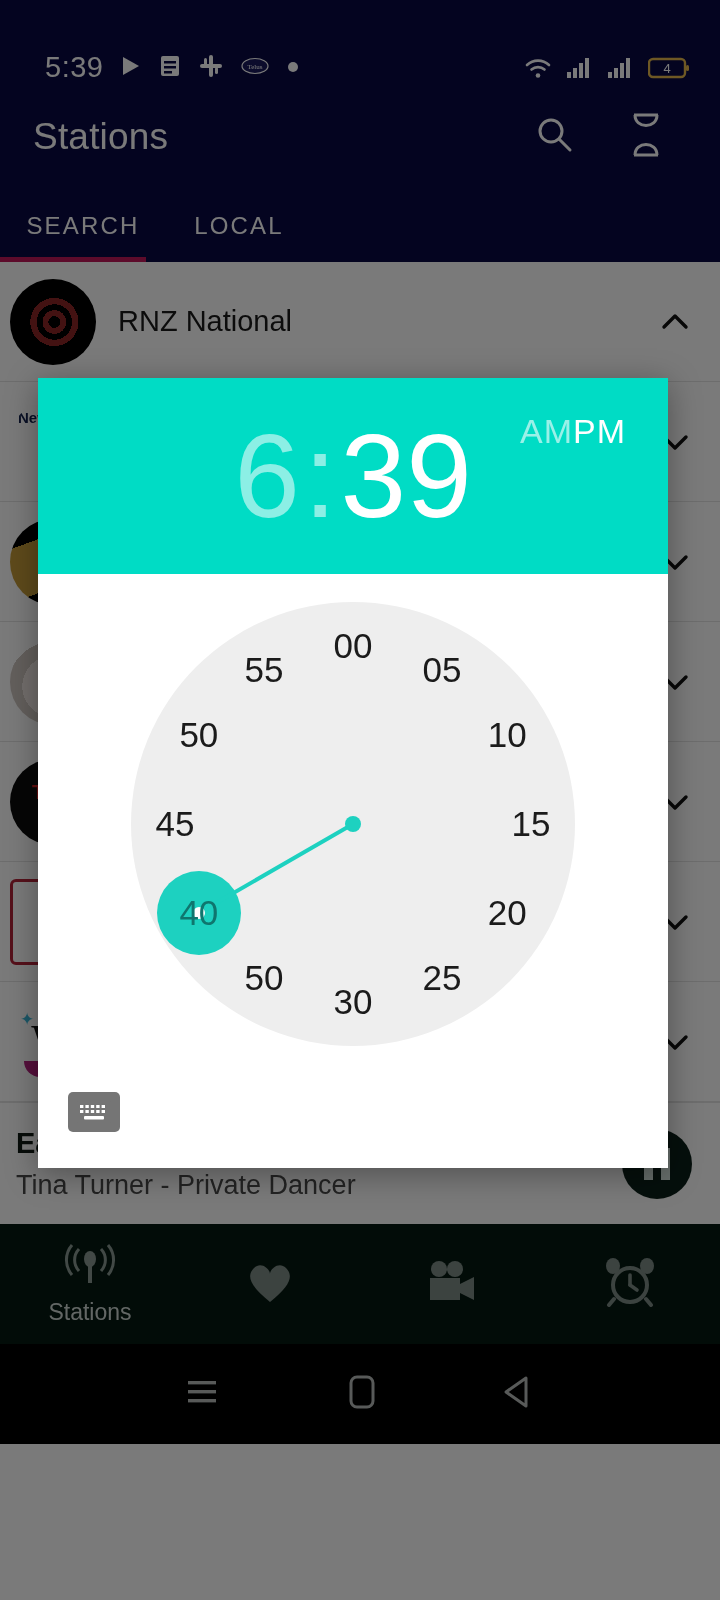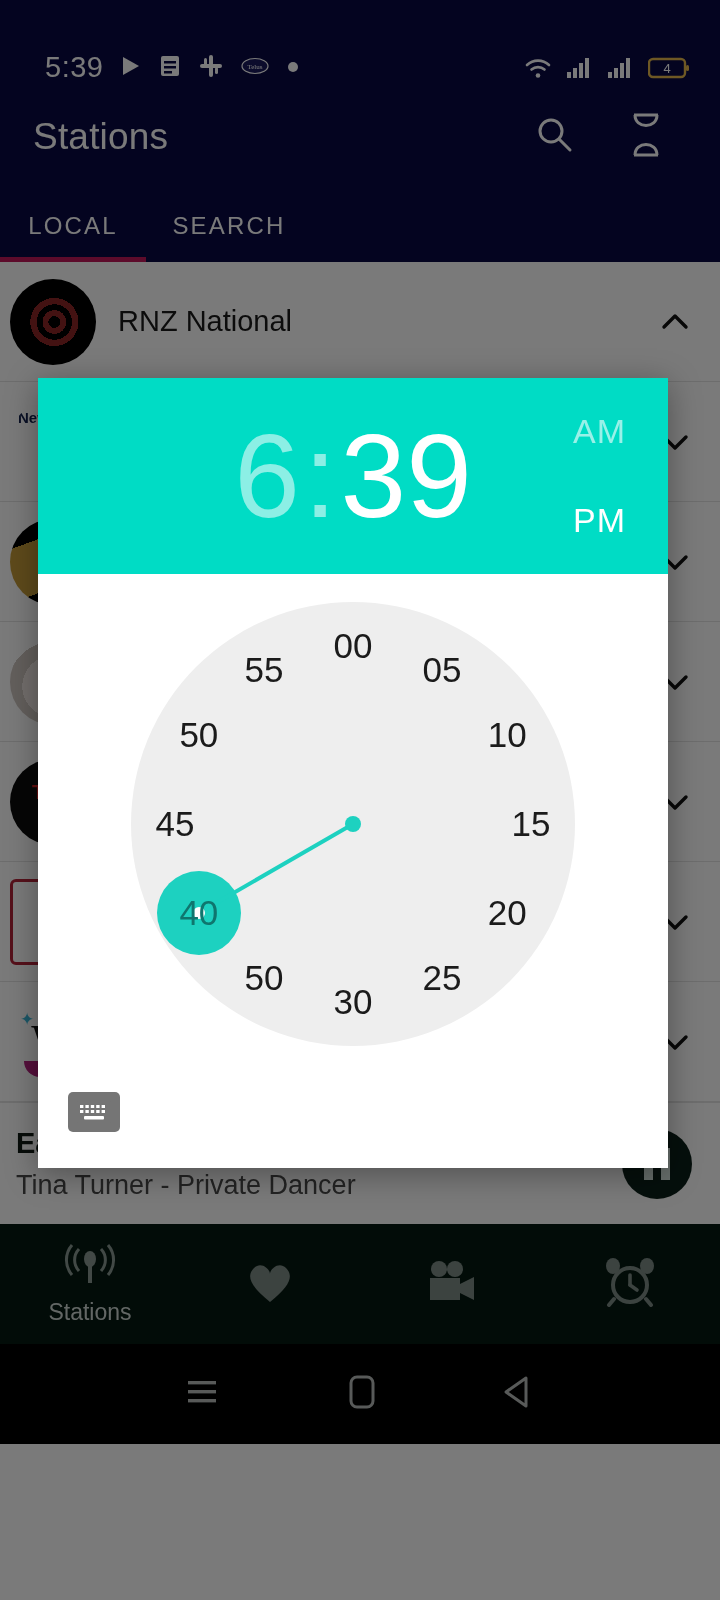--- a/index.html
+++ b/index.html
@@ -143,21 +143,21 @@
   .tp-header {
     height: 196px; background: #00dcc5; position: relative;
     display: flex; align-items: center; justify-content: center;
   }
   .tp-time { display: flex; align-items: baseline; }
   .tp-num { font-size: 118px; font-weight: 300; line-height: 1; }
   .tp-num.inactive { color: rgba(255,255,255,.55); }
   .tp-num.active { color: #ffffff; }
   .tp-colon { color: rgba(255,255,255,.55); font-size: 118px; font-weight: 300; line-height: 1;
               margin: 0 4px; }
-  .tp-ampm { position: absolute; right: 42px; top: 34px; display: flex; flex-direction: column;
+  .tp-ampm { position: absolute; right: 42px; top: 34px; display: flex; flex-direction: row;
              height: 128px; justify-content: space-between; }
   .tp-ampm span { font-size: 34px; font-weight: 500; letter-spacing: 1px; }
   .tp-ampm .off { color: rgba(255,255,255,.6); }
   .tp-ampm .on { color: #ffffff; }
 
   .tp-body { flex: 1; position: relative; background: #fff; }
   .clock {
     position: absolute; left: 50%; top: 28px; transform: translateX(-50%);
     width: 444px; height: 444px; border-radius: 50%; background: #eeeeee;
   }
@@ -280,22 +280,22 @@
         </span>
         <span>
           <svg width="36" height="46" viewBox="0 0 36 46">
             <path d="M6 3 H30 M6 43 H30 M7 3 C7 17 29 17 29 3 M7 43 C7 29 29 29 29 43" fill="none" stroke="#fff" stroke-width="3" stroke-linejoin="round"></path>
           </svg>
         </span>
       </div>
     </div>
 
     <div class="tabs">
+      <div class="tab search">SEARCH</div>
       <div class="tab local">LOCAL</div>
-      <div class="tab search">SEARCH</div>
       <div class="tab-indicator"></div>
     </div>
 
     <div class="station-row">
       <div class="logo logo-rnz">
           <div class="sp"></div>
         </div>
       <div class="st-text">
         <div class="st-title">RNZ National</div>
       </div>

